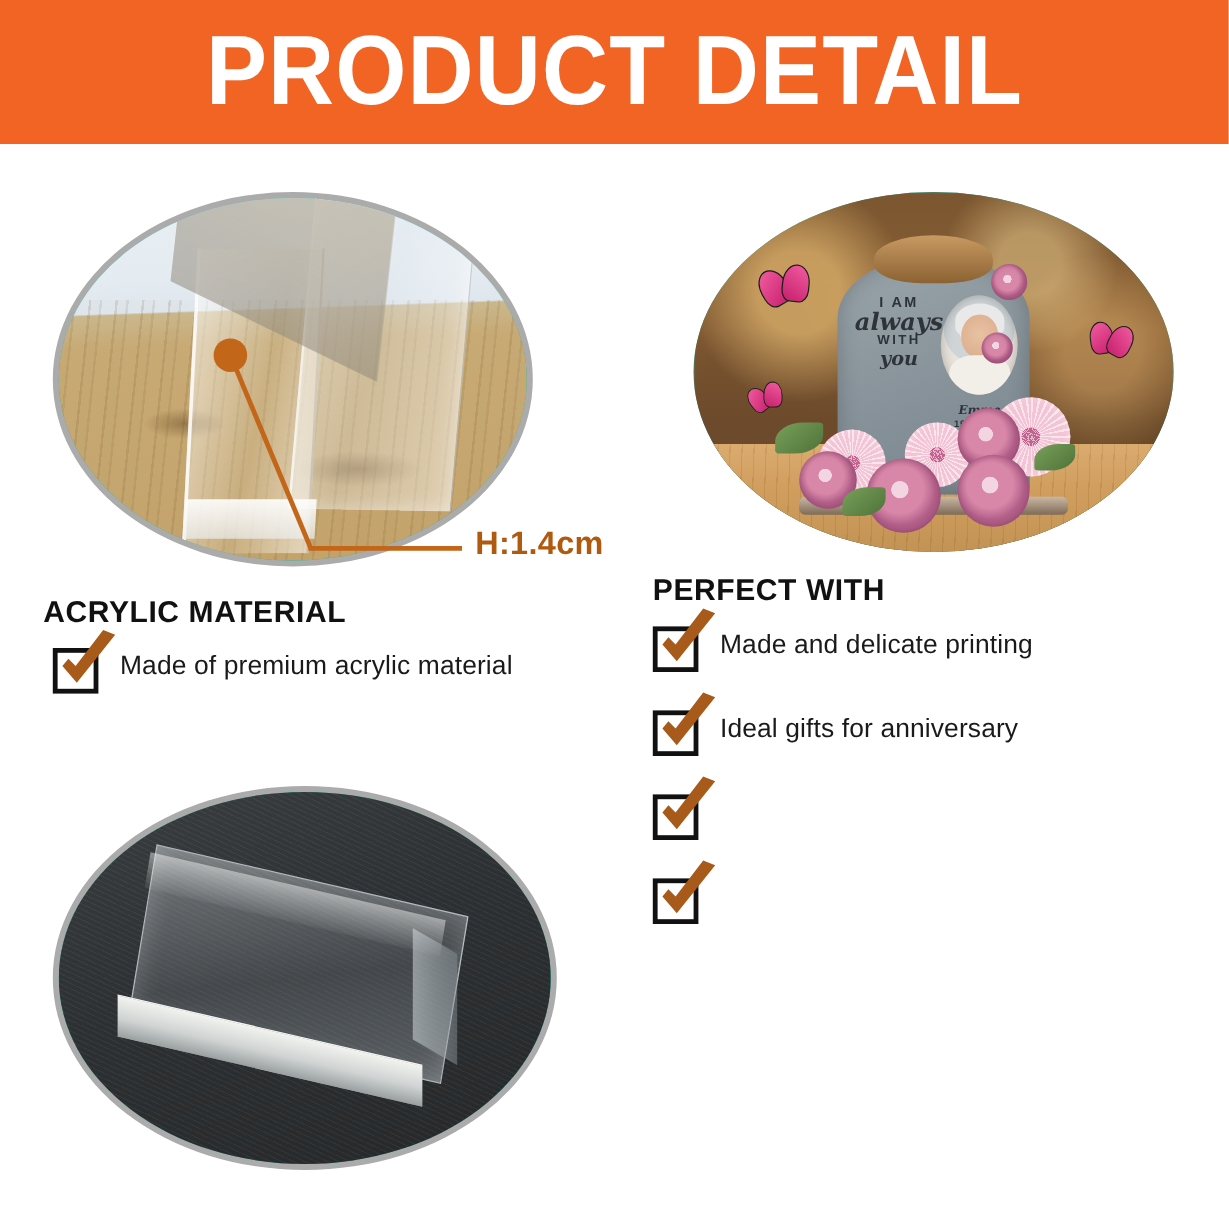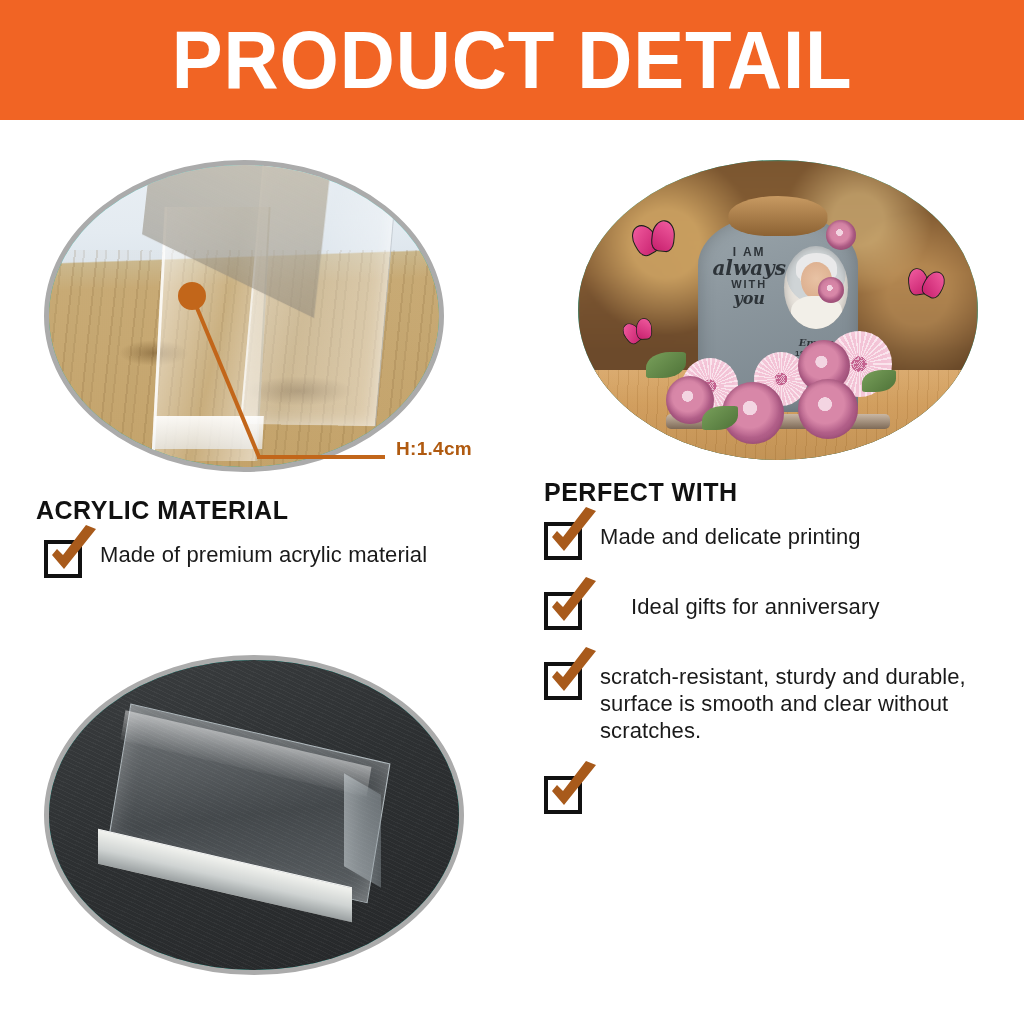--- a/index.html
+++ b/index.html
@@ -250,21 +250,21 @@
   .feature-text{
     font-size:22px;line-height:1.22;color:#1a1a1a;
     padding-top:4px;
     letter-spacing:0.1px;
   }
 
   
   #callout-height{position:absolute;left:0;top:0;width:1024px;height:1024px;pointer-events:none;}
   .callout-label{
     position:absolute;left:396px;top:438px;
-    font-size:19px;font-weight:700;color:#B05A10;
+    font-size:27px;font-weight:700;color:#B05A10;
     letter-spacing:0.3px;white-space:nowrap;
   }
 </style>
 </head>
 <body>
 
 <div class="page">
 
   <div class="banner">
     <div class="banner-title">PRODUCT DETAIL</div>
@@ -375,36 +375,35 @@
 
     <div class="feature-item" style="margin-bottom:30px;">
       <div class="checkbox">
         <svg class="tick" viewBox="0 0 58 58">
           <path d="M8 30 L20 44 L52 4 L42 0 L19 30 L13 24 Z" fill="#A85A1B"></path>
         </svg>
       </div>
       <div class="feature-text">Made and delicate printing</div>
     </div>
 
-    <div class="feature-item" style="margin-bottom:30px;gap:31px;">
-      <div class="checkbox">
-        <svg class="tick" viewBox="0 0 58 58">
-          <path d="M8 30 L20 44 L52 4 L42 0 L19 30 L13 24 Z" fill="#A85A1B"></path>
-        </svg>
-      </div>
-      <div class="feature-text">Ideal gifts for anniversary</div>
-    </div>
-
     <div class="feature-item" style="margin-bottom:30px;">
       <div class="checkbox">
         <svg class="tick" viewBox="0 0 58 58">
           <path d="M8 30 L20 44 L52 4 L42 0 L19 30 L13 24 Z" fill="#A85A1B"></path>
         </svg>
       </div>
-      <div class="feature-text">scratch-resistant, sturdy and durable, surface is smooth and clear without scratches.</div>
+      <div class="feature-text">Ideal gifts for anniversary</div>
+    </div>
+
+    <div class="feature-item" style="margin-bottom:30px;">
+      <div class="checkbox">
+        <svg class="tick" viewBox="0 0 58 58">
+          <path d="M8 30 L20 44 L52 4 L42 0 L19 30 L13 24 Z" fill="#A85A1B"></path>
+        </svg>
+      </div>
     </div>
 
     <div class="feature-item">
       <div class="checkbox">
         <svg class="tick" viewBox="0 0 58 58">
           <path d="M8 30 L20 44 L52 4 L42 0 L19 30 L13 24 Z" fill="#A85A1B"></path>
         </svg>
       </div>
     </div>
 

